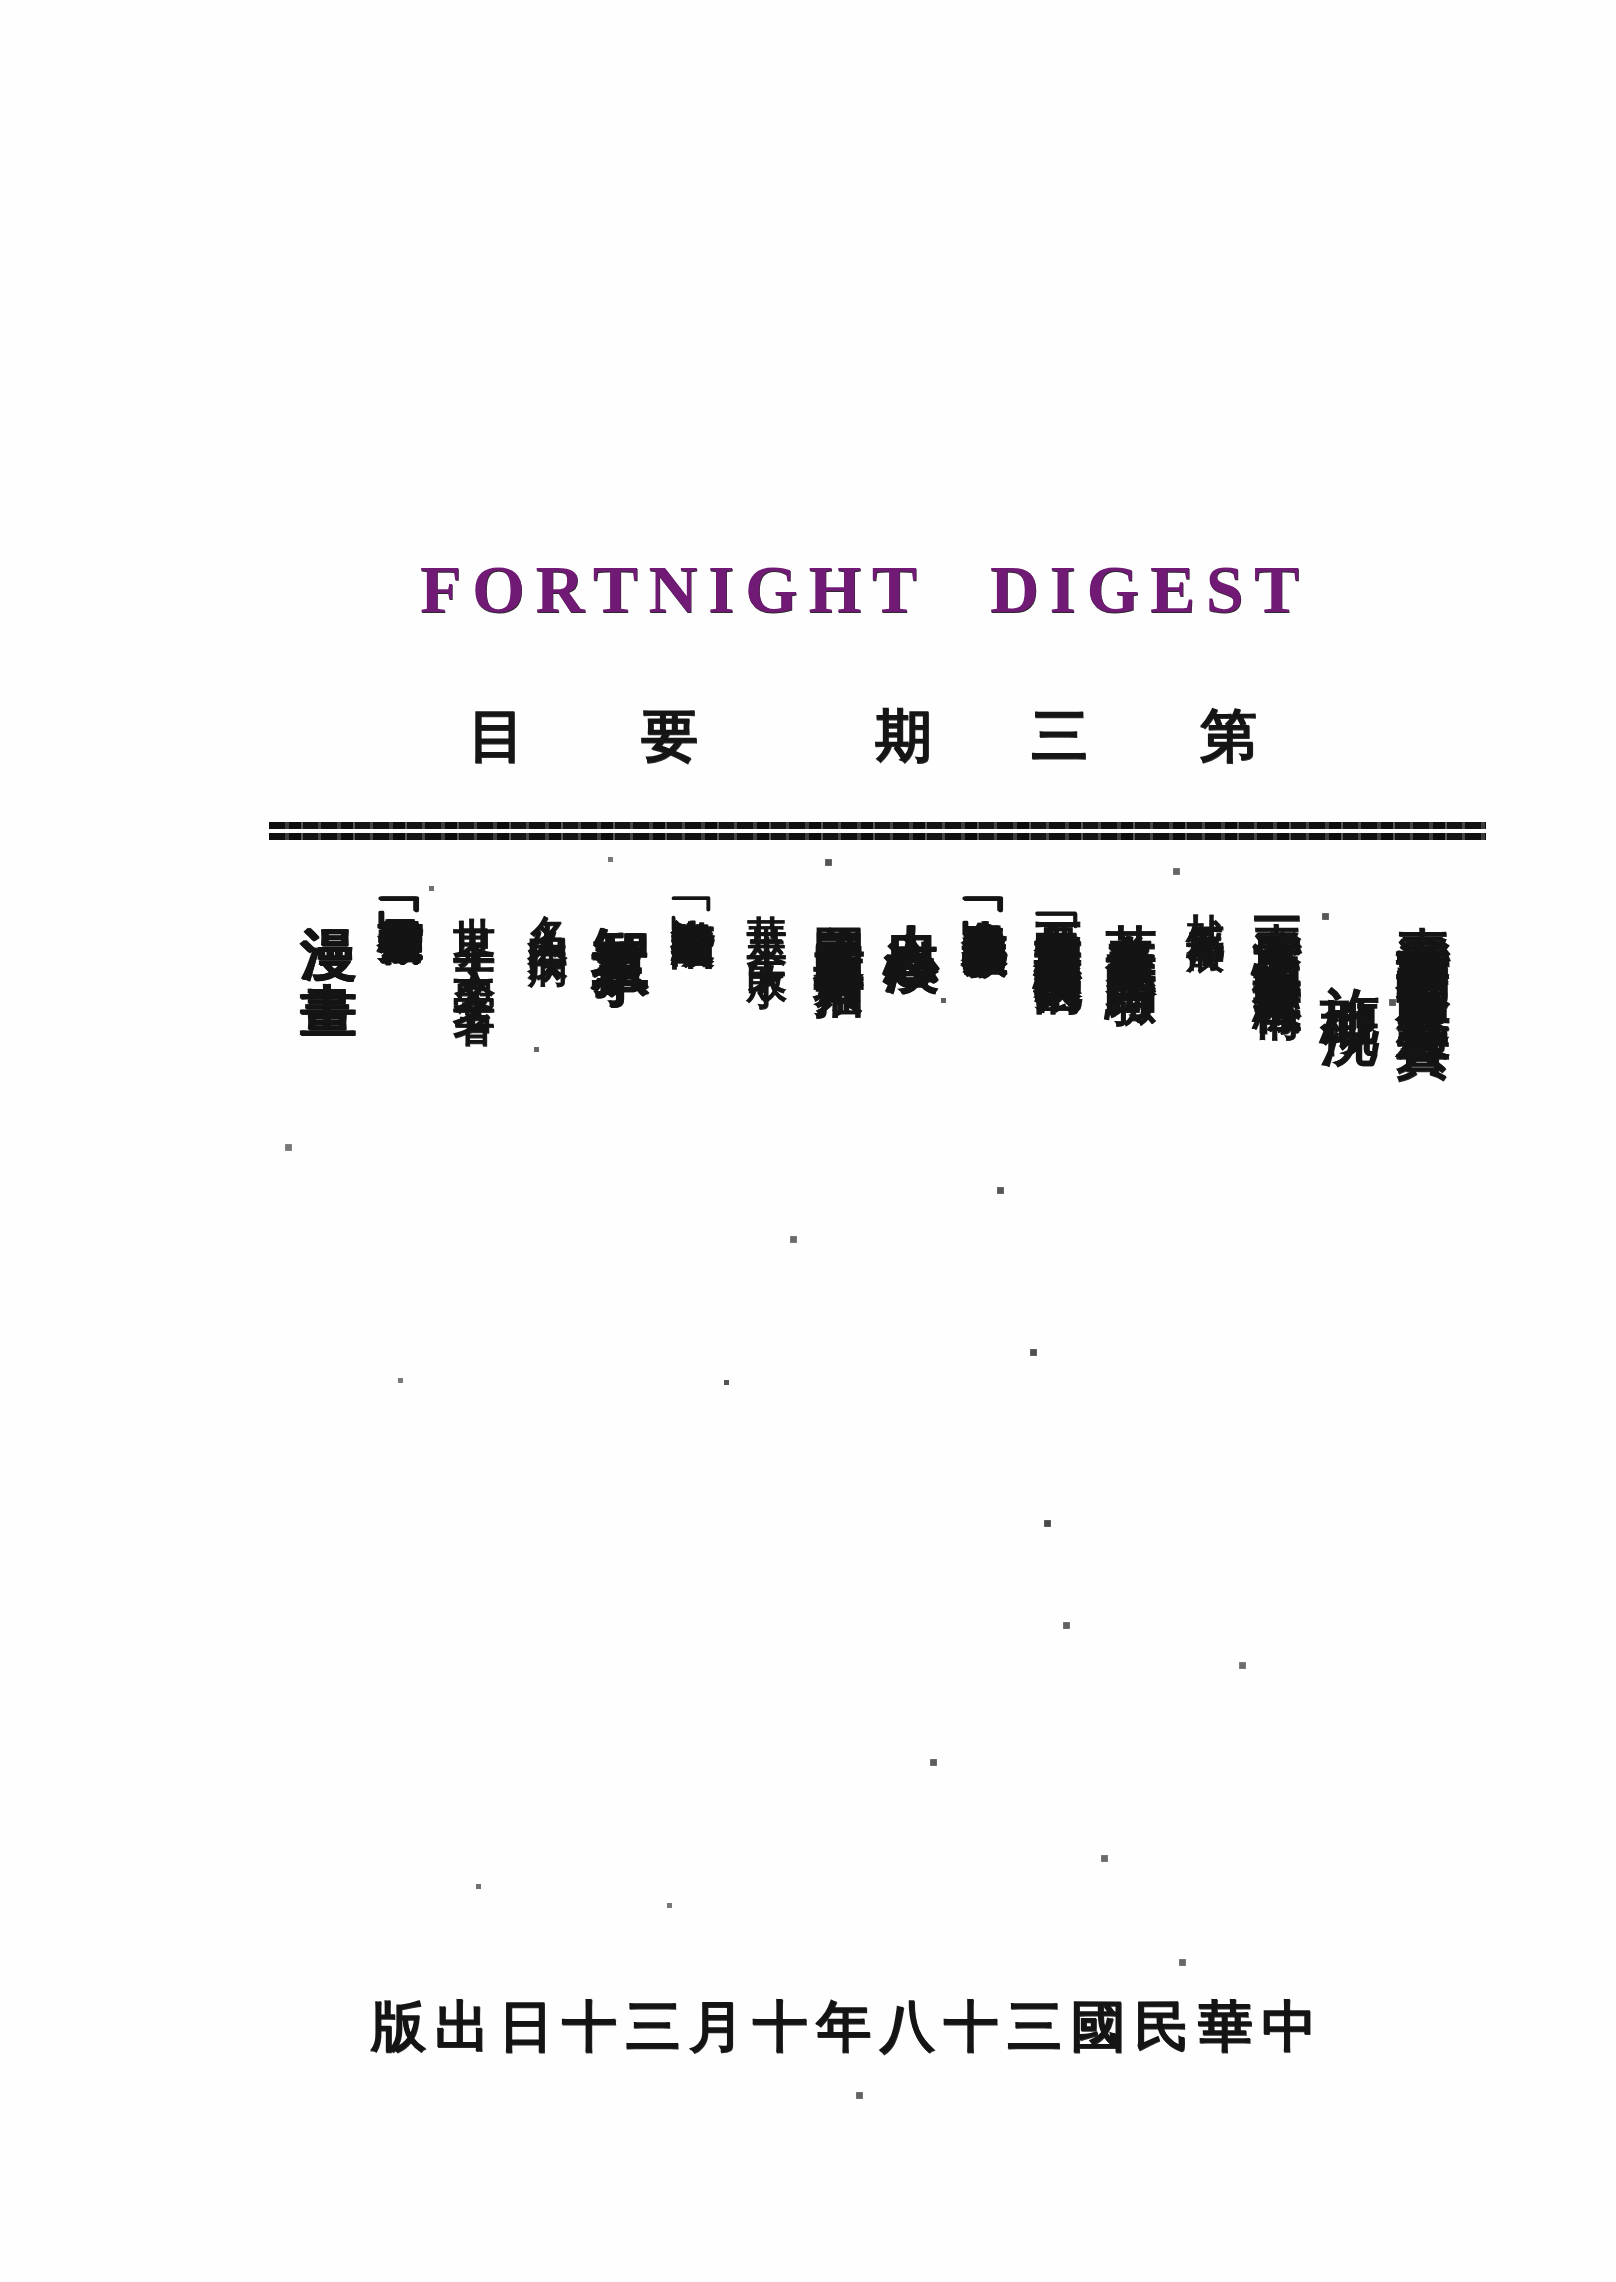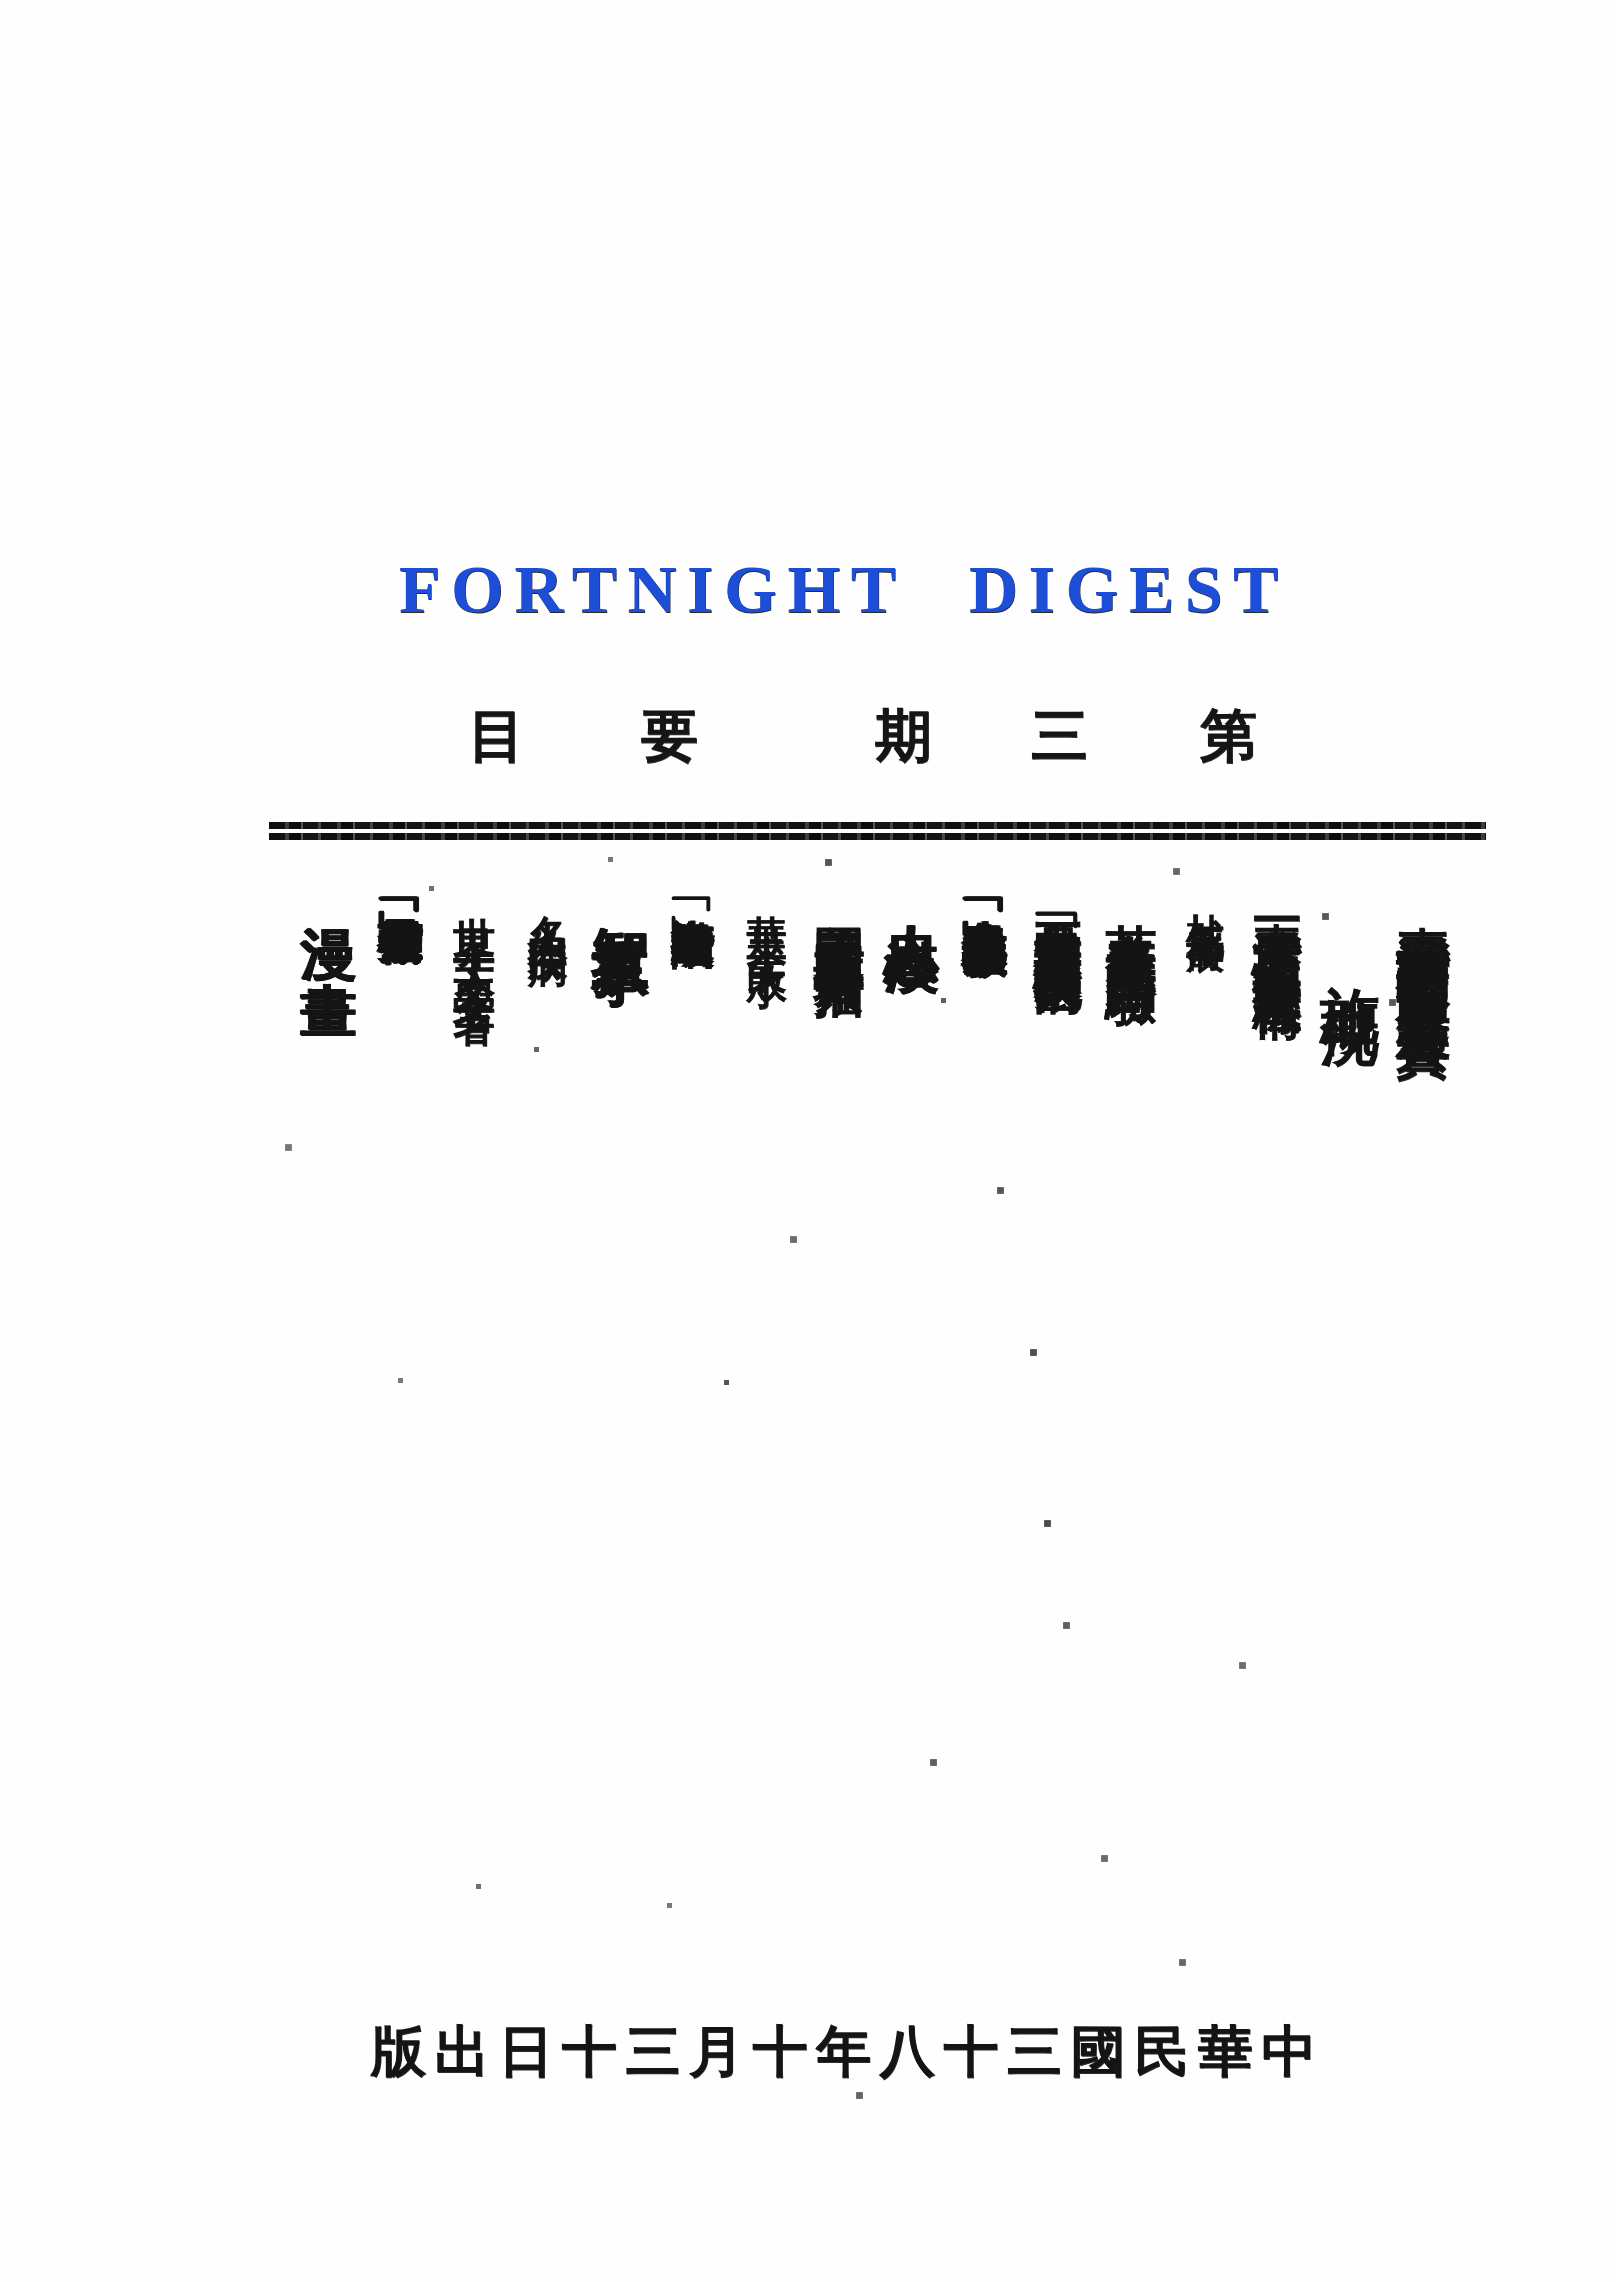--- a/index.html
+++ b/index.html
@@ -12,27 +12,27 @@
     margin: 0 auto;
     background: #fefefe;
     overflow: hidden;
     color: #151515;
     font-family: "DejaVu Sans", sans-serif;
   }
   
   .masthead {
     position: absolute;
     left: 399px; top: 550px; width: 932px;
-    text-align: left;
+    text-align: center;
     font-family: "Liberation Serif", "DejaVu Serif", serif;
     font-weight: bold;
     font-size: 68px;
     letter-spacing: 10.5px;
     word-spacing: 36px;
-    color: #1d4ed8;
+    color: #701a75;
     text-shadow: 0.5px 0.5px 0 #2a2a2a;
     white-space: nowrap;
   }
   
   .issue-heading {
     position: absolute;
     left: 468px; top: 698px;
     display: flex;
     align-items: flex-start;
     font-size: 57px;
@@ -98,21 +98,20 @@
   
   .imprint {
     position: absolute;
     left: 371px; top: 1990px;
     font-size: 55px;
     font-weight: bold;
     letter-spacing: 8.6px;
     color: #141414;
     text-shadow: 0.6px 0.6px 0 #2c2c2c;
     white-space: nowrap;
-    margin-top: 25px;
   }
   
   .speckles {
     position: absolute; left: 0; top: 0;
     width: 2.9px; height: 2.9px; background: transparent;
     box-shadow:
       827px 861px 0 1.9px #555, 1175px 870px 0 1.9px #666, 609px 858px 0 1px #777,
       1046px 1522px 0 1.9px #4a4a4a, 1065px 1624px 0 1.9px #606060,
       430px 887px 0 1px #707070, 1324px 915px 0 1.9px #585858,
       792px 1238px 0 1.9px #6a6a6a, 725px 1381px 0 1px #555,

